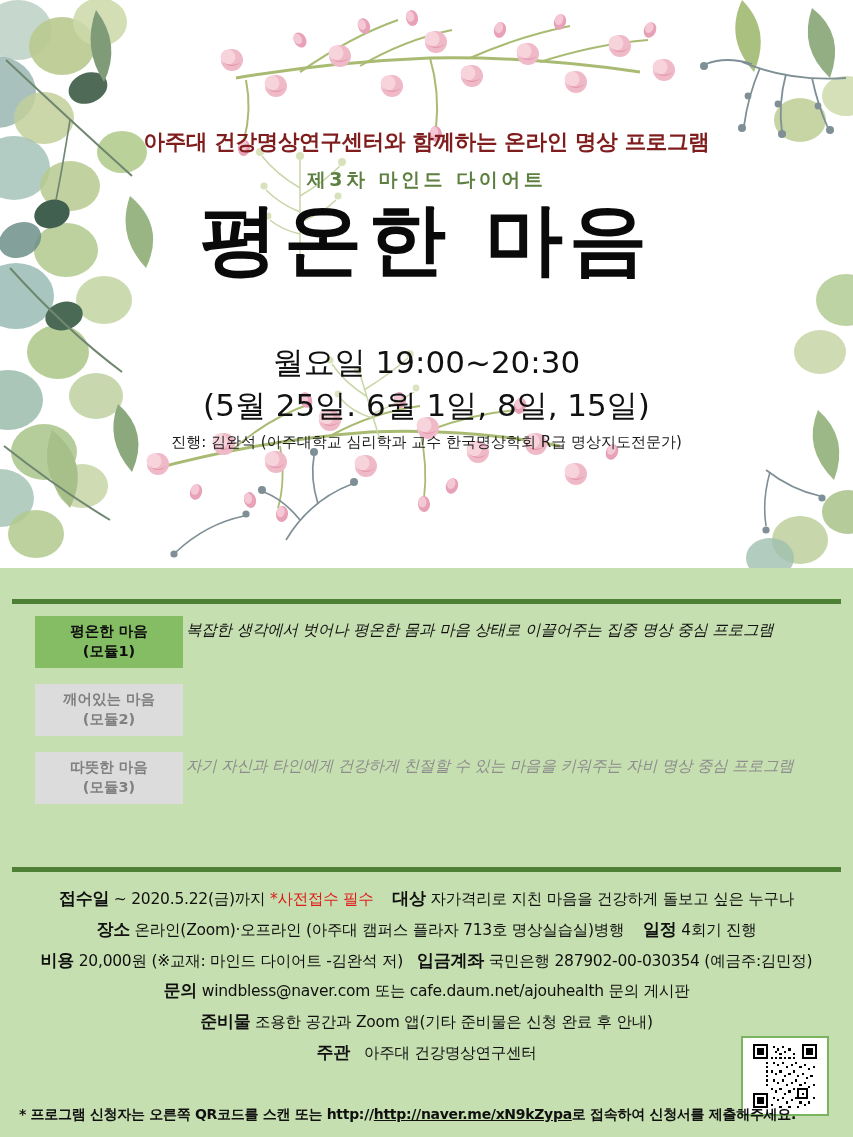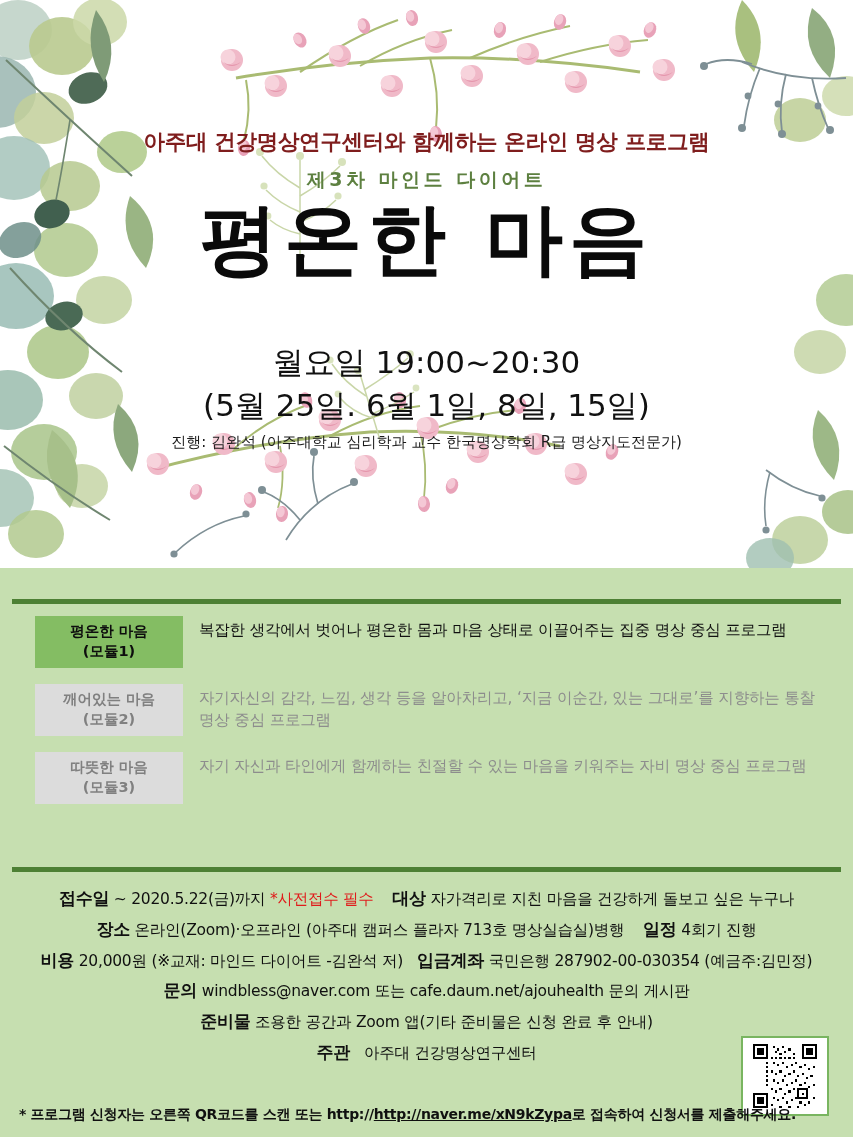--- a/index.html
+++ b/index.html
@@ -134,25 +134,26 @@
   .mod-chip.active {
     background: #84bd63;
     color: #0d0d0d;
   }
   .mod-chip.muted {
     background: #dcdcdc;
     color: #808080;
   }
   .mod-desc {
     flex: 1 1 auto;
-    padding-left: 16px;
+    padding-left: 3px;
     padding-top: 3px;
     font-size: 15.5px;
     line-height: 1.45;
     letter-spacing: -0.2px;
+    font-style: italic;
   }
   .mod-desc.active { color: #111111; }
   .mod-desc.muted  { color: #8d8d8d; }
 
   
   .info {
     position: absolute;
     left: 0; top: 318px;
     width: 853px;
     text-align: center;
@@ -424,29 +425,28 @@
           <span>(모듈1)</span>
         </div>
         <div class="mod-desc active">복잡한 생각에서 벗어나 평온한 몸과 마음 상태로 이끌어주는 집중 명상 중심 프로그램</div>
       </div>
 
       <div class="mod-row">
         <div class="mod-chip muted">
           <span>깨어있는 마음</span>
           <span>(모듈2)</span>
         </div>
-        <div class="mod-desc muted">자기자신의 감각, 느낌, 생각 등을 알아차리고, ‘지금 이순간, 있는 그대로’를 지향하는 통찰 명상 중심 프로그램</div>
       </div>
 
       <div class="mod-row">
         <div class="mod-chip muted">
           <span>따뜻한 마음</span>
           <span>(모듈3)</span>
         </div>
-        <div class="mod-desc muted">자기 자신과 타인에게 함께하는 친절할 수 있는 마음을 키워주는 자비 명상 중심 프로그램</div>
+        <div class="mod-desc muted">자기 자신과 타인에게 건강하게 친절할 수 있는 마음을 키워주는 자비 명상 중심 프로그램</div>
       </div>
 
     </div>
 
     <div class="rule rule-bottom"></div>
 
     <div class="info">
       <div class="info-line">
         <span class="lbl">접수일</span>
         <span class="val">~ 2020.5.22(금)까지</span>

